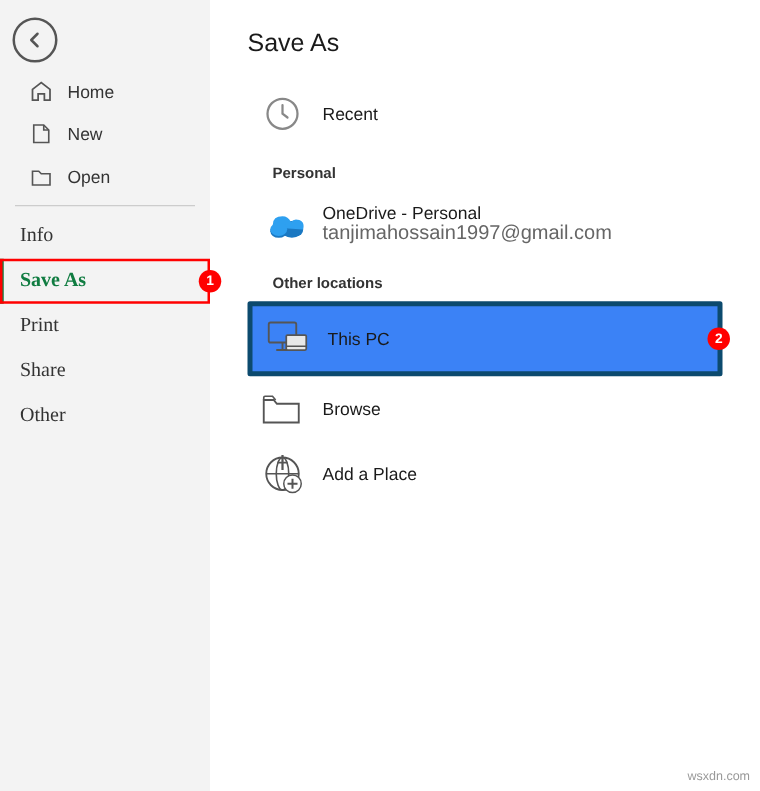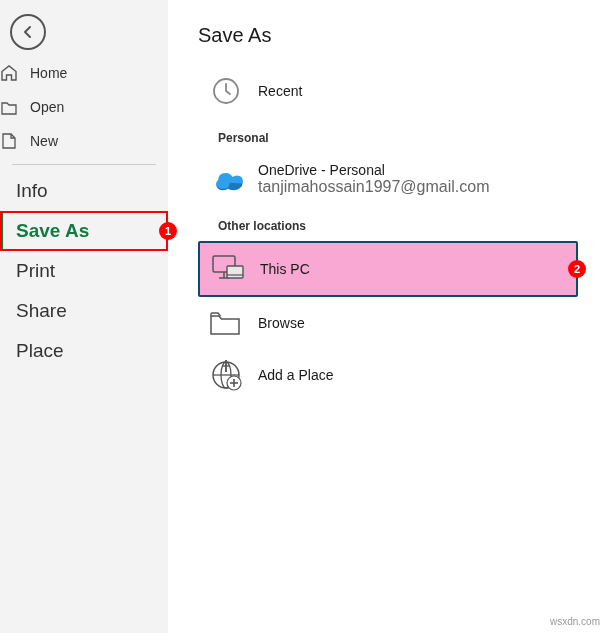--- a/index.html
+++ b/index.html
@@ -33,21 +33,21 @@
       justify-content: center;
       margin: 6px 0 6px 10px;
       cursor: pointer;
       color: #555;
       font-size: 14px;
     }
 
     .sidebar-nav-item {
       display: flex;
       align-items: center;
-      padding: 8px 0;
+      padding: 8px 24px;
       cursor: pointer;
       font-size: 14px;
       color: #333;
       gap: 10px;
     }
 
     .sidebar-nav-item .nav-icon {
       font-size: 16px;
       color: #555;
       width: 20px;
@@ -56,22 +56,23 @@
 
     .sidebar-divider {
       border: none;
       border-top: 1px solid #ccc;
       margin: 6px 12px;
     }
 
     .sidebar-text-item {
       padding: 9px 16px;
       cursor: pointer;
-      font-size: 19px;
+      font-size: 16px;
       color: #333;
+      font-family: Liberation Serif, serif;
     }
 
     .sidebar-text-item.active {
       color: #107c41;
       font-weight: 600;
       position: relative;
     }
 
     .sidebar-text-item.active::before {
       content: '';
@@ -110,22 +111,22 @@
     .location-item {
       display: flex;
       align-items: center;
       padding: 8px 10px;
       cursor: pointer;
       gap: 14px;
       border-radius: 2px;
     }
 
     .location-item.highlighted {
-      background: #f9a8d4;
-      border: 2px solid #0c4a6e;
+      background: #3b82f6;
+      border: 4px solid #0c4a6e;
       position: relative;
     }
 
     .location-icon {
       width: 36px;
       height: 36px;
       display: flex;
       align-items: center;
       justify-content: center;
       flex-shrink: 0;
@@ -193,34 +194,34 @@
       <svg width="18" height="18" viewBox="0 0 18 18" fill="none">
         <path d="M2 7.5L9 2L16 7.5V16H11.5V11H6.5V16H2V7.5Z" stroke="#555" stroke-width="1.4" fill="none"></path>
       </svg>
     </span>
     <span>Home</span>
   </div>
 
   <div class="sidebar-nav-item">
     <span class="nav-icon">
       <svg width="18" height="18" viewBox="0 0 18 18" fill="none">
-        <path d="M2 5h5l2 2h7v9H2V5z" stroke="#555" stroke-width="1.3" fill="none"></path>
+        <path d="M3 2h8l4 4v10H3V2z" stroke="#555" stroke-width="1.3" fill="none"></path>
+        <path d="M11 2v4h4" stroke="#555" stroke-width="1.3" fill="none"></path>
       </svg>
     </span>
-    <span>Open</span>
+    <span>New</span>
   </div>
 
   <div class="sidebar-nav-item">
     <span class="nav-icon">
       <svg width="18" height="18" viewBox="0 0 18 18" fill="none">
-        <path d="M3 2h8l4 4v10H3V2z" stroke="#555" stroke-width="1.3" fill="none"></path>
-        <path d="M11 2v4h4" stroke="#555" stroke-width="1.3" fill="none"></path>
+        <path d="M2 5h5l2 2h7v9H2V5z" stroke="#555" stroke-width="1.3" fill="none"></path>
       </svg>
     </span>
-    <span>New</span>
+    <span>Open</span>
   </div>
 
   <hr class="sidebar-divider">
 
   <div class="sidebar-text-item">
     <span>Info</span>
   </div>
 
 
   <div style="position:relative;">
@@ -239,21 +240,21 @@
     <span>Print</span>
   </div>
 
   <div class="sidebar-text-item">
     <span>Share</span>
   </div>
 
 
 
   <div class="sidebar-text-item">
-    <span>Place</span>
+    <span>Other</span>
   </div>
 </div>
 
 <div class="main-content">
   <h1 class="main-title">Save As</h1>
 
   <div class="location-item">
     <div class="location-icon">
       <svg width="32" height="32" viewBox="0 0 32 32" fill="none">
         <circle cx="16" cy="16" r="12" stroke="#888" stroke-width="1.8" fill="none"></circle>

